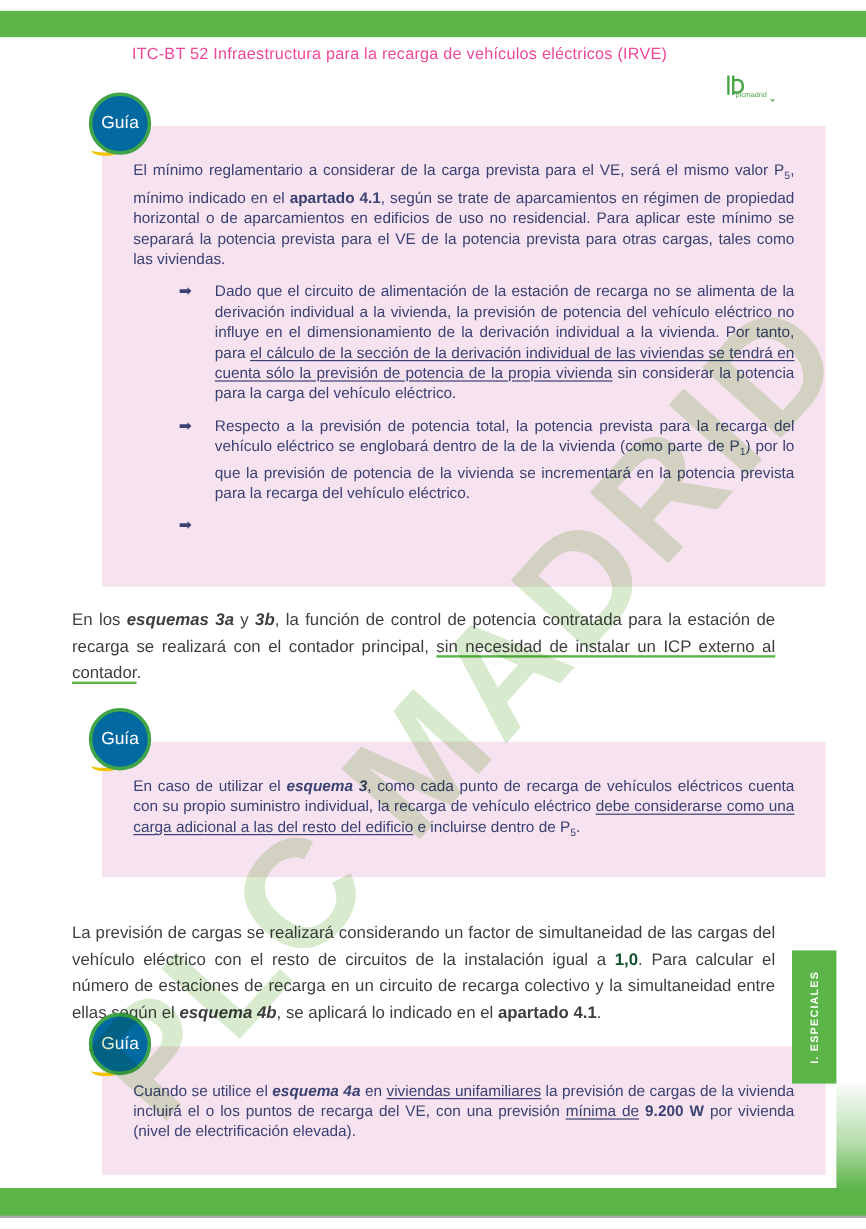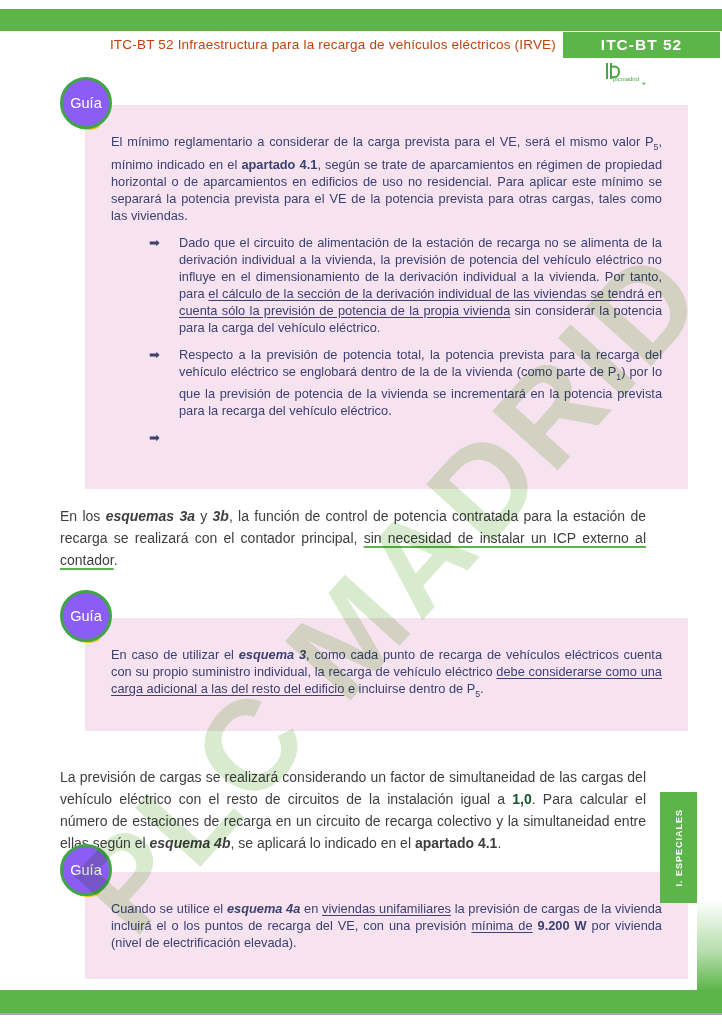--- a/index.html
+++ b/index.html
@@ -3,21 +3,21 @@
 <meta charset="utf-8">
 <style>
   html,body{margin:0;padding:0;background:#e8e8e8;}
   .page{
     position:relative;width:722px;height:1024px;background:#ffffff;
     font-family:"Liberation Sans", sans-serif;overflow:hidden;margin:0 auto;
   }
   
   .top-bar{position:absolute;left:0;top:9px;width:722px;height:22px;background:#5cb548;}
   .running-title{position:absolute;left:40px;top:37px;width:516px;text-align:right;
-    font-size:13.5px;color:#c2410c;letter-spacing:.2px;}
+    font-size:13.5px;color:#ec4899;letter-spacing:.2px;}
   .header-badge{position:absolute;left:563px;top:32px;width:157px;height:26px;background:#5cb548;
     color:#ffffff;font-weight:bold;font-size:15.5px;display:flex;align-items:center;justify-content:center;
     letter-spacing:1px;}
   .logo{position:absolute;left:601px;top:61px;width:48px;height:27px;}
   
   .watermark{position:absolute;left:46px;top:862px;transform:rotate(-48deg);transform-origin:0 0;
     font-size:128px;font-weight:bold;letter-spacing:6px;white-space:nowrap;
     color:rgba(130,190,95,0.30);mix-blend-mode:multiply;z-index:50;pointer-events:none;}
   
   .guide-box{position:absolute;left:85px;width:603px;box-sizing:border-box;background:#f7e3ef;
@@ -25,22 +25,22 @@
   .gb1{top:105px;min-height:384px;}
   .gb2{top:618px;min-height:84px;}
   .gb3{top:872px;min-height:83px;}
   .guide-box p{margin:0 0 10px 0;}
   .guide-box p:last-child{margin-bottom:0;}
   .bullet-row{display:flex;gap:14px;padding-left:38px;margin-bottom:10px;}
   .bullet-row:last-child{margin-bottom:0;}
   .bullet-arrow{flex:0 0 16px;color:#3a4173;font-size:13px;line-height:17px;}
   .bullet-text{flex:1;}
   
-  .guia-badge{position:absolute;left:60px;width:46px;height:46px;border-radius:50%;
-    background:#8b5cf6;border:3px solid #3fa548;color:#ffffff;font-size:14.5px;
+  .guia-badge{position:absolute;left:74px;width:46px;height:46px;border-radius:50%;
+    background:#0369a1;border:3px solid #3fa548;color:#ffffff;font-size:14.5px;
     display:flex;align-items:center;justify-content:center;z-index:5;}
   .guia-1{top:77px;} .guia-2{top:590px;} .guia-3{top:844px;}
   .guia-mark{position:absolute;left:76px;width:24px;height:7px;border-bottom:3px solid #f0c400;
     border-radius:50%;z-index:4;}
   .mark-1{top:120px;} .mark-2{top:633px;} .mark-3{top:887px;}
   
   .body-para{position:absolute;left:60px;width:586px;font-size:14px;line-height:22px;
     color:#3e3e40;text-align:justify;}
   .bp1{top:505px;} .bp2{top:766px;}
   .section-heading{position:absolute;left:67px;top:722px;font-size:21.5px;font-weight:bold;
@@ -67,23 +67,20 @@
 </style>
 </head>
 <body>
 
 <div class="page">
 
   <div class="top-bar"></div>
 
   <div class="running-title">ITC-BT 52 Infraestructura para la recarga de vehículos eléctricos (IRVE)</div>
 
-  <div class="header-badge">
-    <span>ITC-BT 52</span>
-  </div>
 
   <div class="logo">
     <svg width="48" height="27" viewBox="0 0 48 27">
       <path d="M6 2 v16 M10 2 v16" stroke="#4aa547" stroke-width="2" fill="none"></path>
       <path d="M10 6 q8 -2 8 5 q0 6 -8 5" stroke="#4aa547" stroke-width="2" fill="none"></path>
       <text x="12" y="20" font-size="6" fill="#4aa547">plcmadrid</text>
       <path d="M40 21 q3 2 5 0 l-2 3 z" fill="#4aa547"></path>
     </svg>
   </div>
 

